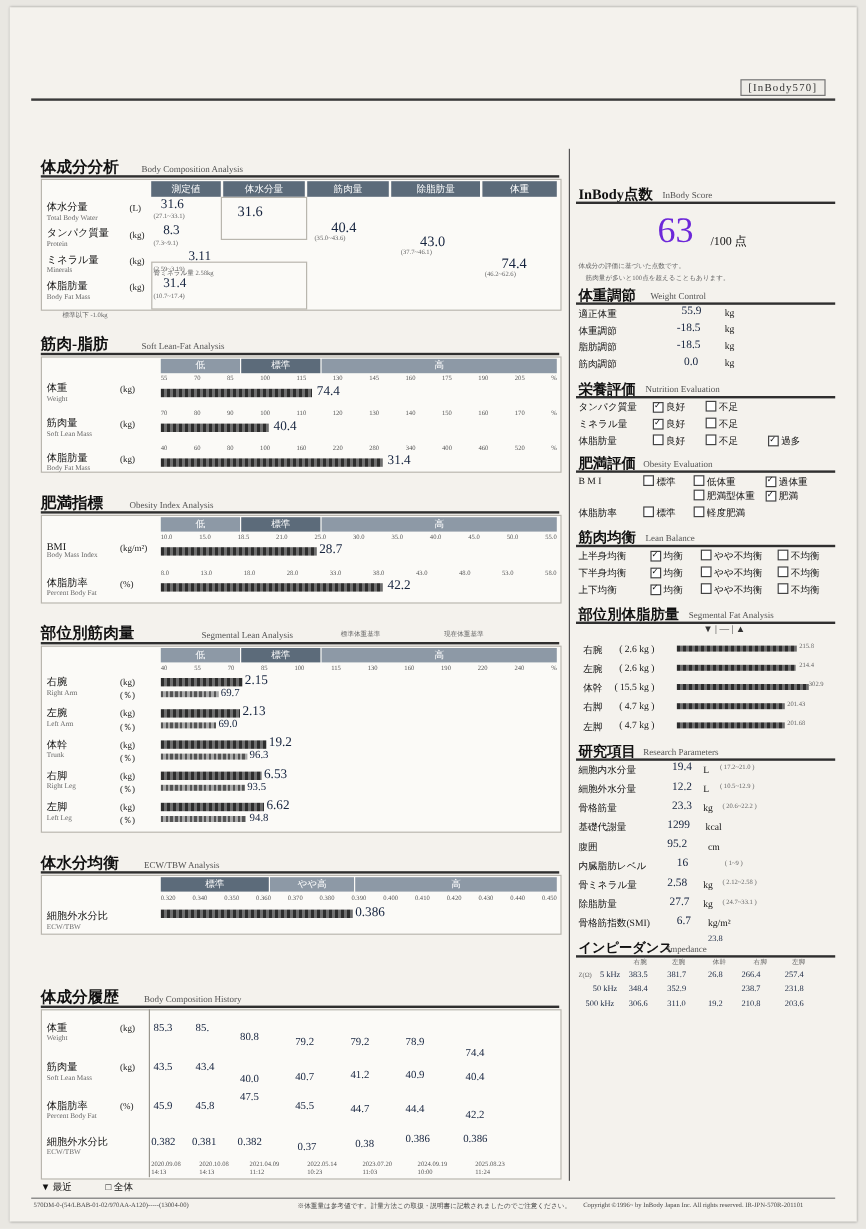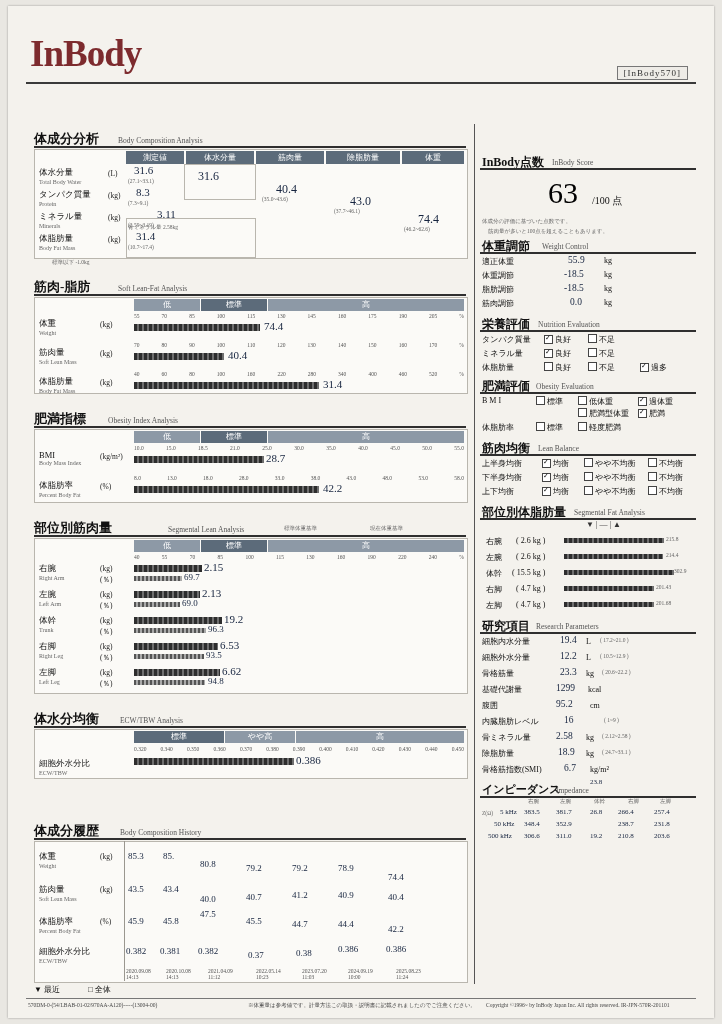--- a/index.html
+++ b/index.html
@@ -45,41 +45,38 @@
   .hdrb{position:absolute;background:#8d99a6;color:#fff;font-size:8px;text-align:center;line-height:12px;height:12px;}
   .lbl{position:absolute;font-size:8.5px;color:#111;}
   .lbl small{display:block;font-size:6px;color:#666;line-height:7px;}
   .unit{position:absolute;font-size:7.5px;color:#222;}
   .val{position:absolute;font-size:11px;color:#16243f;font-family:"Liberation Serif",serif;}
   .valbig{position:absolute;font-size:12px;color:#16243f;}
   .rng{position:absolute;font-size:5.5px;color:#666;}
   .ticks{position:absolute;font-size:5.5px;color:#555;}
   .bar{position:absolute;height:7px;background:repeating-linear-gradient(90deg,#2d2d2d 0 3px,#6f6f6f 3px 5px);}
   .barlight{position:absolute;height:7px;background:repeating-linear-gradient(90deg,#555 0 2px,#aaa 2px 4px);}
-  .score{position:absolute;font-size:30px;color:#000000;}
+  .score{position:absolute;font-size:30px;color:#6d28d9;}
   .chk{display:inline-block;width:7px;height:7px;border:1px solid #444;margin-right:2px;vertical-align:-1px;background:#fff;}
   .chk.on{background:#fff;}
   .chk.on:after{content:"✓";font-size:7px;position:relative;left:0px;top:-3px;color:#111;}
   .rrow{position:absolute;font-size:8px;color:#111;}
   .rval{position:absolute;font-size:9.5px;color:#16243f;}
   
   .hcell{position:absolute;font-size:9px;color:#16243f;}
   .hsmall{position:absolute;font-size:5.5px;color:#555;}
   .foot{position:absolute;font-size:5.5px;color:#444;}
   .seg-tri{position:absolute;font-size:8px;color:#333;}
   .imp{position:absolute;font-size:7px;color:#16243f;}
 </style>
 </head>
 <body>
 
 <div class="sheet">
 
-  <div class="logo">
-    <span>InBody</span>
-  </div>
   <div class="model">[InBody570]</div>
   <div class="hrule" style="top:76px;"></div>
 
 
   <div class="sect-title" style="left:26px;top:124px;">体成分分析</div>
   <div class="sect-sub" style="left:110px;top:130px;">Body Composition Analysis</div>
   <div class="thline" style="left:26px;top:140px;width:432px;"></div>
   <div class="panel" style="left:26px;top:143px;width:432px;height:108px;"></div>
 
   <div class="hdr" style="left:118px;top:145px;width:58px;">測定値</div>
@@ -519,21 +516,21 @@
   <div class="rrow" style="left:474px;top:710px;">内臓脂肪レベル</div>
   <div class="rval" style="left:556px;top:709px;">16</div>
   <div class="rng" style="left:596px;top:711px;">( 1~9 )</div>
 
   <div class="rrow" style="left:474px;top:726px;">骨ミネラル量</div>
   <div class="rval" style="left:548px;top:725px;">2.58</div>
   <div class="rrow" style="left:578px;top:727px;">kg</div>
   <div class="rng" style="left:594px;top:727px;">( 2.12~2.58 )</div>
 
   <div class="rrow" style="left:474px;top:742px;">除脂肪量</div>
-  <div class="rval" style="left:550px;top:741px;">18.9</div>
+  <div class="rval" style="left:550px;top:741px;">27.7</div>
   <div class="rrow" style="left:578px;top:743px;">kg</div>
   <div class="rng" style="left:594px;top:743px;">( 24.7~33.1 )</div>
 
   <div class="rrow" style="left:474px;top:758px;">骨格筋指数(SMI)</div>
   <div class="rval" style="left:556px;top:757px;">6.7</div>
   <div class="rrow" style="left:582px;top:759px;">kg/m²</div>
 
   <div class="sect-title" style="left:474px;top:776px;font-size:11px;">インピーダンス</div>
   <div class="sect-sub" style="left:548px;top:780px;">Impedance</div>
   <div class="thline" style="left:472px;top:790px;width:216px;"></div>

